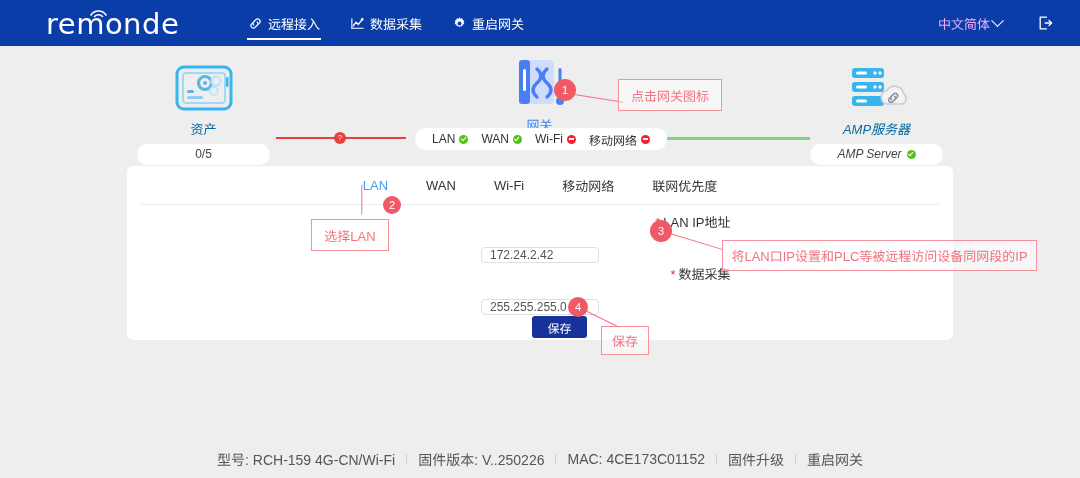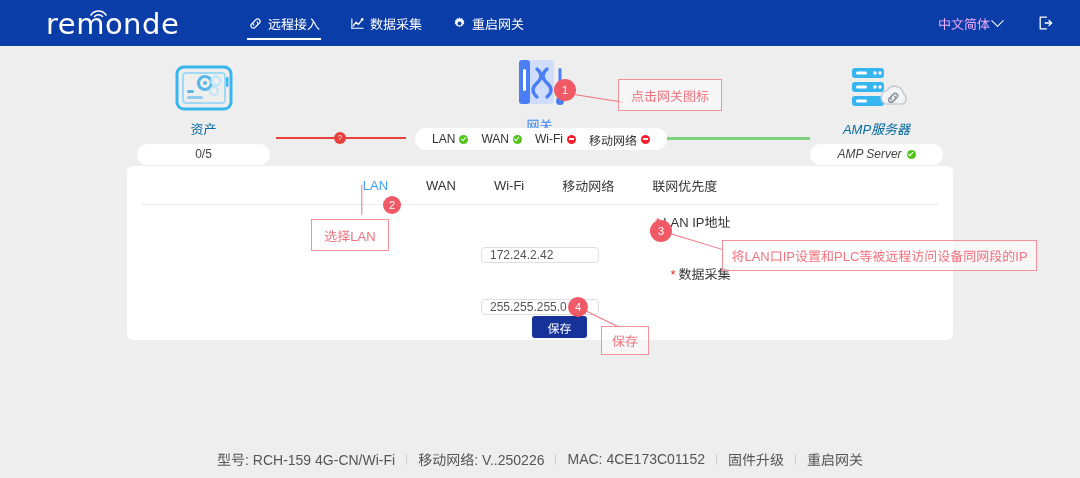--- a/index.html
+++ b/index.html
@@ -326,21 +326,21 @@
   <div class="ann-line" style="left:585px;top:310px;width:38px;transform:rotate(26deg);"></div>
   <div class="callout" style="left:601px;top:326px;width:48px;height:29px;">保存</div>
 
   <div class="footer">
     <span class="seg">
       <span>型号:</span>
       <span>RCH-159 4G-CN/Wi-Fi</span>
     </span>
     <span class="sep"></span>
     <span class="seg">
-      <span>移动网络:</span>
+      <span>固件版本:</span>
       <span>V..250226</span>
     </span>
     <span class="sep"></span>
     <span class="seg">
       <span>MAC:</span>
       <span>4CE173C01152</span>
     </span>
     <span class="sep"></span>
     <span class="lnk">固件升级</span>
     <span class="sep"></span>

